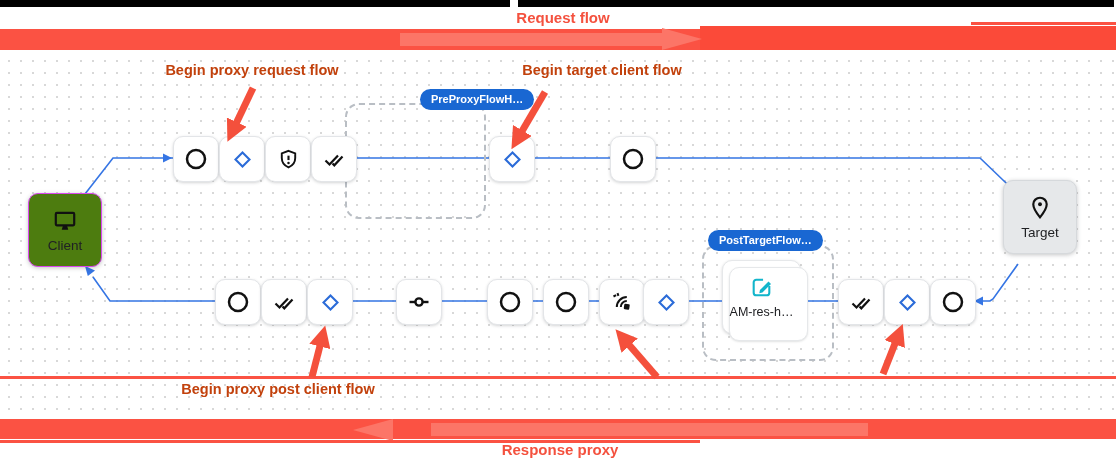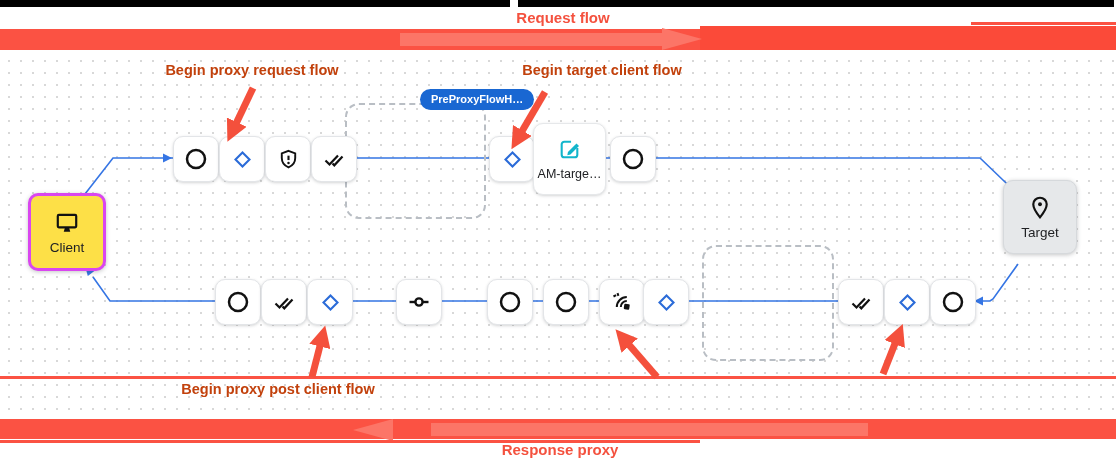--- a/index.html
+++ b/index.html
@@ -53,21 +53,21 @@
   }
   .badge{
     position:absolute;background:#1967d2;color:#fff;font-weight:bold;font-size:11px;
     line-height:1;padding:5px 11px;border-radius:11px;z-index:5;white-space:nowrap;
   }
   .endpoint{
     position:absolute;width:72px;height:72px;border-radius:10px;z-index:3;
     display:flex;flex-direction:column;align-items:center;justify-content:center;gap:4px;
     font-size:13.5px;color:#202124;
   }
-  .endpoint.client{background:#fde047;border:3px solid #d946ef;box-shadow:0 1px 4px rgba(60,64,67,.3);}
+  .endpoint.client{background:#4d7c0f;border:1px solid #d946ef;box-shadow:0 1px 4px rgba(60,64,67,.3);}
   .endpoint.target{background:#e6e8ea;border:1px solid #d6d9dc;box-shadow:0 1px 4px rgba(60,64,67,.3);}
   .icon{display:block;}
 </style>
 </head>
 <body>
 
 <div id="screen">
 
   <div class="blackbar" style="left:0;width:510px;"></div>
   <div class="blackbar" style="left:518px;width:596px;"></div>
@@ -139,27 +139,20 @@
 
   <div class="group" style="left:345px;top:103px;width:137px;height:112px;"></div>
   <div class="badge" style="left:376px;top:89px;margin-left:44px;">PreProxyFlowH…</div>
 
   <div class="node" style="left:489px;top:136px;">
     <svg class="icon" width="21" height="21" viewBox="0 0 24 24">
       <path d="M12 4 L20 12 L12 20 L4 12 Z" fill="none" stroke="#2b6bd8" stroke-width="2.4"></path>
     </svg>
   </div>
 
-  <div class="card" style="left:533px;top:123px;width:71px;height:70px;">
-    <svg class="icon" width="25" height="25" viewBox="0 0 24 24">
-      <path d="M13.5 4.5H7a2.5 2.5 0 0 0-2.5 2.5v10A2.5 2.5 0 0 0 7 19.5h10a2.5 2.5 0 0 0 2.5-2.5v-6.5" fill="none" stroke="#12b5cb" stroke-width="2"></path>
-      <path d="M10.5 14.5l8.2-8.2 2.4 2.4-8.2 8.2-3 .6z" fill="#12b5cb"></path>
-    </svg>
-    <span>AM-targe…</span>
-  </div>
 
   <div class="node" style="left:610px;top:136px;">
     <svg class="icon" width="24" height="24" viewBox="0 0 24 24">
       <circle cx="12" cy="12" r="9" fill="none" stroke="#111" stroke-width="2.5"></circle>
     </svg>
   </div>
 
   <div class="node" style="left:215px;top:279px;">
     <svg class="icon" width="24" height="24" viewBox="0 0 24 24">
       <circle cx="12" cy="12" r="9" fill="none" stroke="#111" stroke-width="2.5"></circle>
@@ -202,20 +195,28 @@
       <path d="M7.5 3.2l.9 2.6" stroke="#111" stroke-width="2"></path>
     </svg>
   </div>
   <div class="node" style="left:643px;top:279px;">
     <svg class="icon" width="21" height="21" viewBox="0 0 24 24">
       <path d="M12 4 L20 12 L12 20 L4 12 Z" fill="none" stroke="#2b6bd8" stroke-width="2.4"></path>
     </svg>
   </div>
 
   <div class="group" style="left:702px;top:245px;width:128px;height:112px;"></div>
+  <div class="badge" style="left:708px;top:230px;">PostTargetFlow…</div>
+  <div class="card stack" style="left:722px;top:260px;width:77px;height:72px;">
+    <svg class="icon" width="25" height="25" viewBox="0 0 24 24">
+      <path d="M13.5 4.5H7a2.5 2.5 0 0 0-2.5 2.5v10A2.5 2.5 0 0 0 7 19.5h10a2.5 2.5 0 0 0 2.5-2.5v-6.5" fill="none" stroke="#12b5cb" stroke-width="2"></path>
+      <path d="M10.5 14.5l8.2-8.2 2.4 2.4-8.2 8.2-3 .6z" fill="#12b5cb"></path>
+    </svg>
+    <span>AM-res-h…</span>
+  </div>
 
   <div class="node" style="left:838px;top:279px;">
     <svg class="icon" width="24" height="24" viewBox="0 0 24 24">
       <path d="M3.5 13.5l4 4 8.5-9" fill="none" stroke="#111" stroke-width="2.2"></path>
       <path d="M10.5 16.5l1.8 1.8 8.2-8.8" fill="none" stroke="#111" stroke-width="2.2"></path>
     </svg>
   </div>
   <div class="node" style="left:884px;top:279px;">
     <svg class="icon" width="21" height="21" viewBox="0 0 24 24">
       <path d="M12 4 L20 12 L12 20 L4 12 Z" fill="none" stroke="#2b6bd8" stroke-width="2.4"></path>

